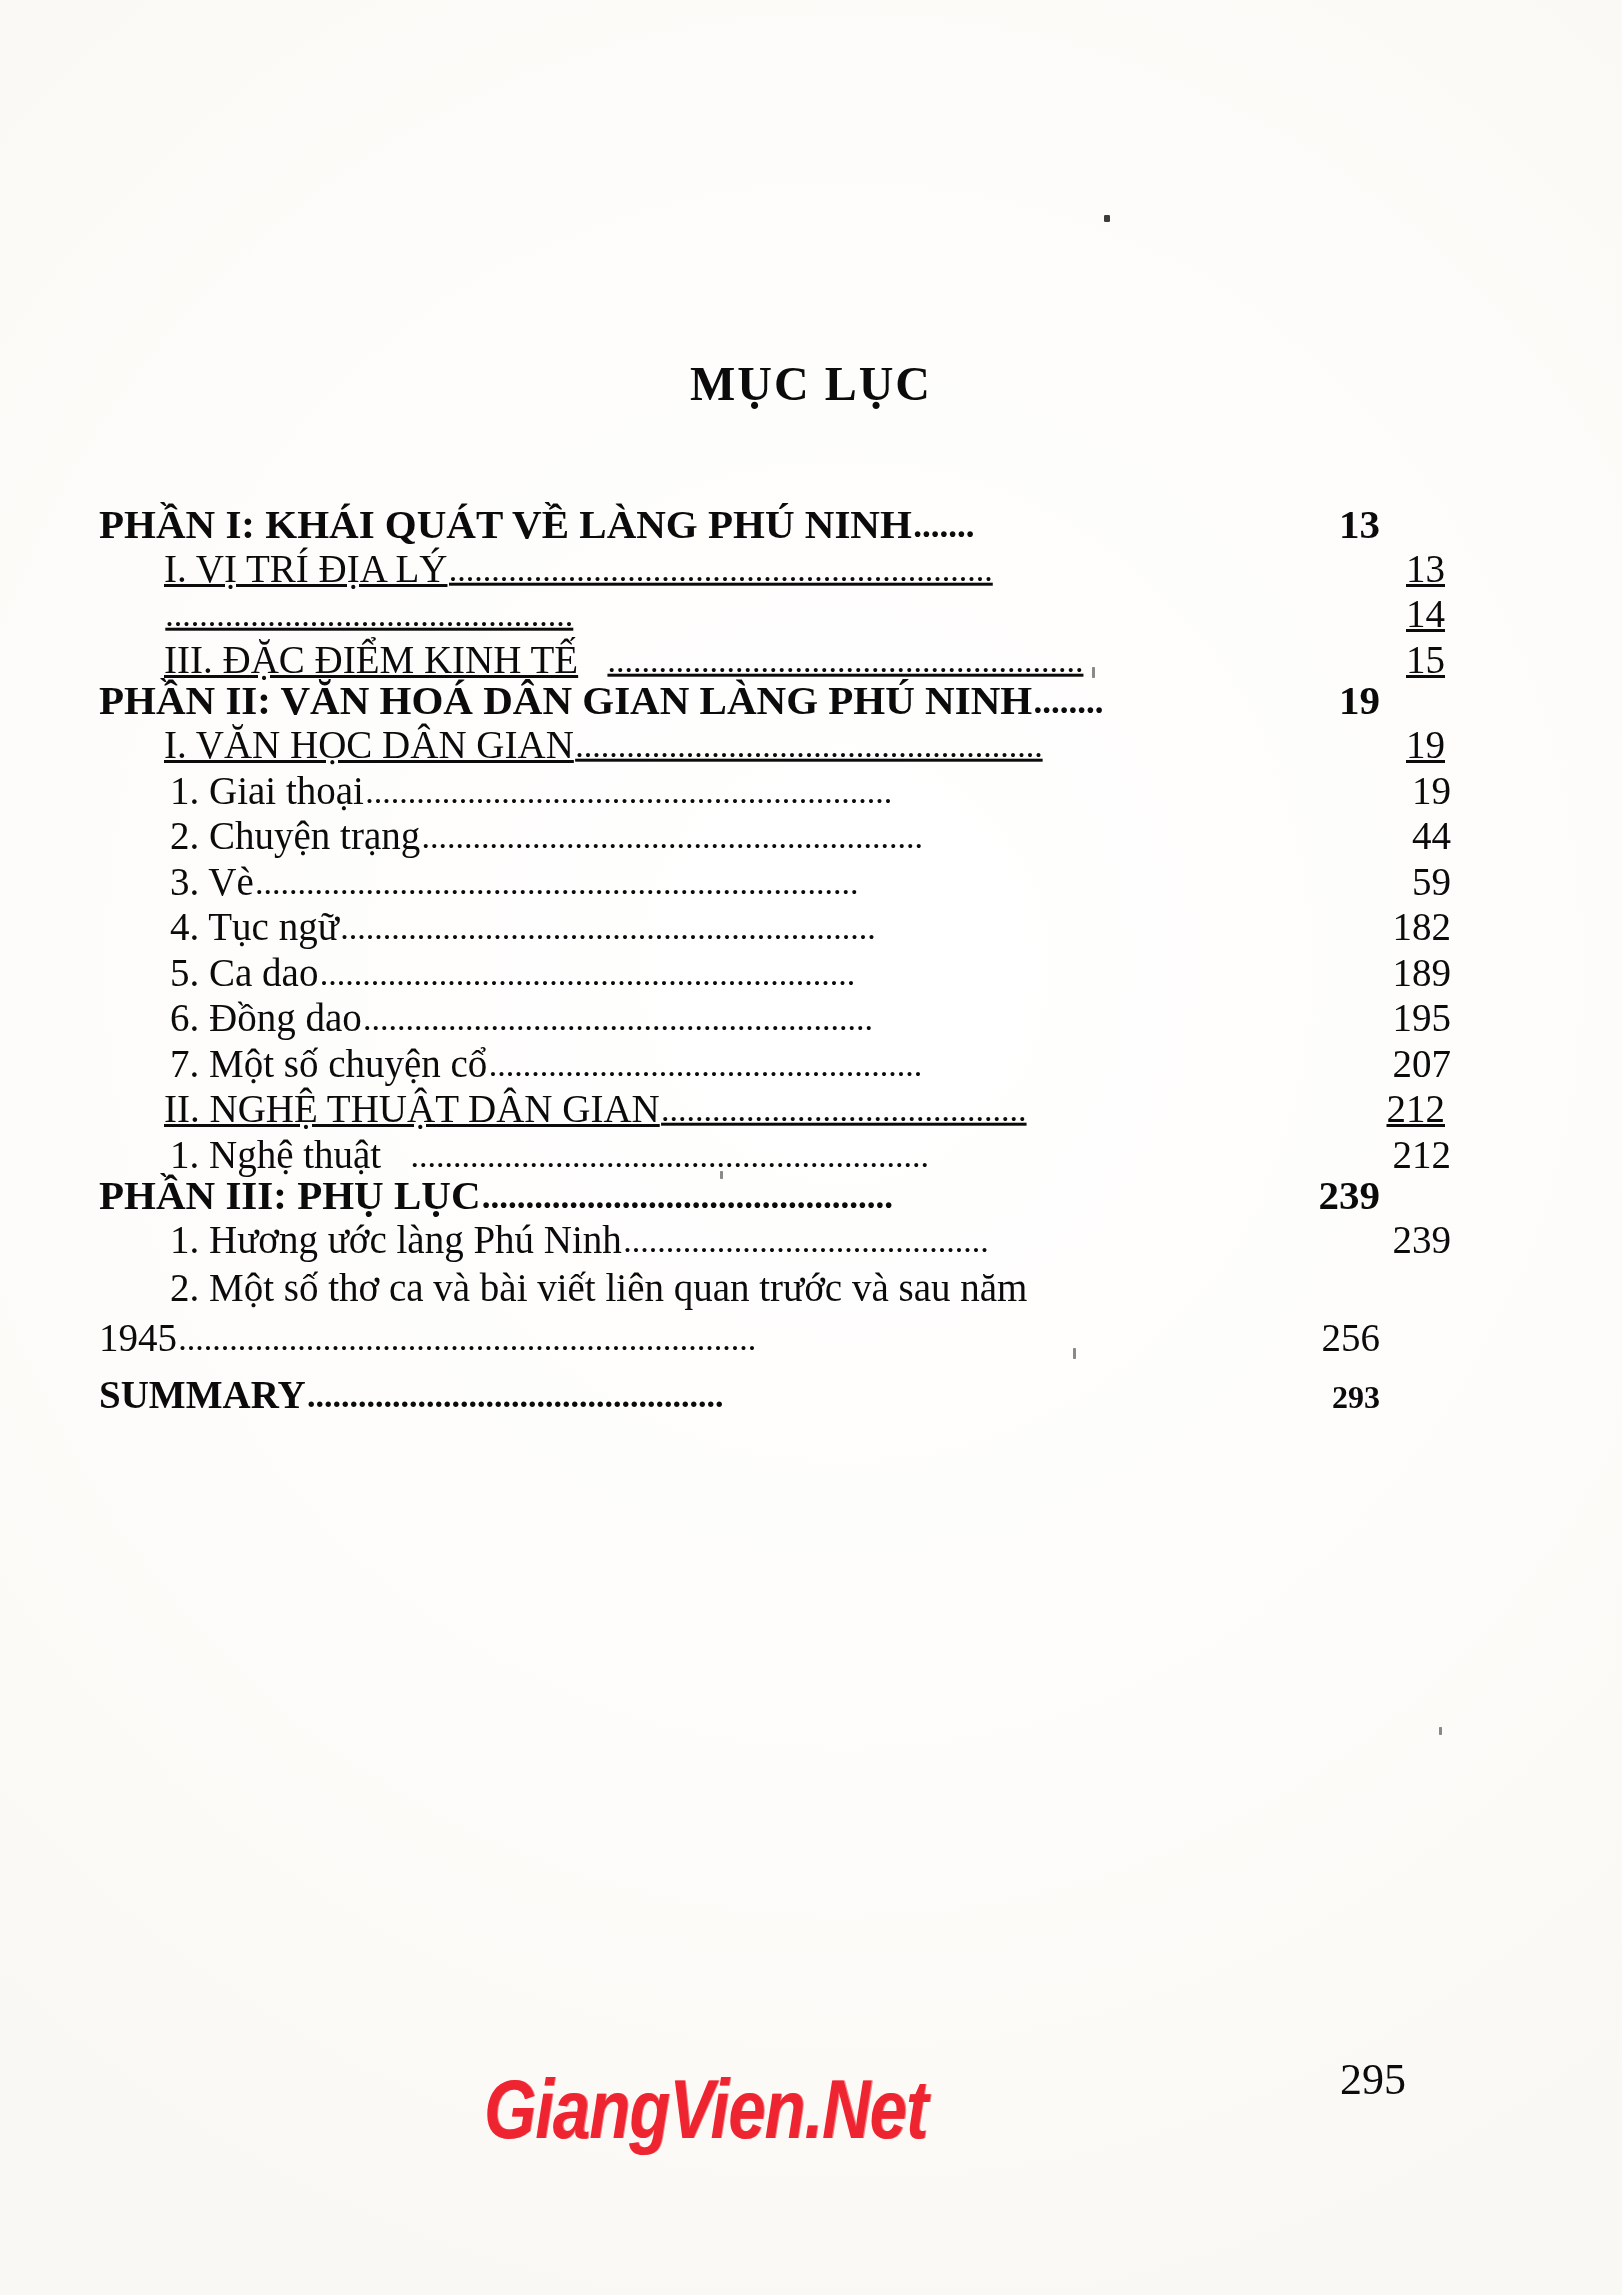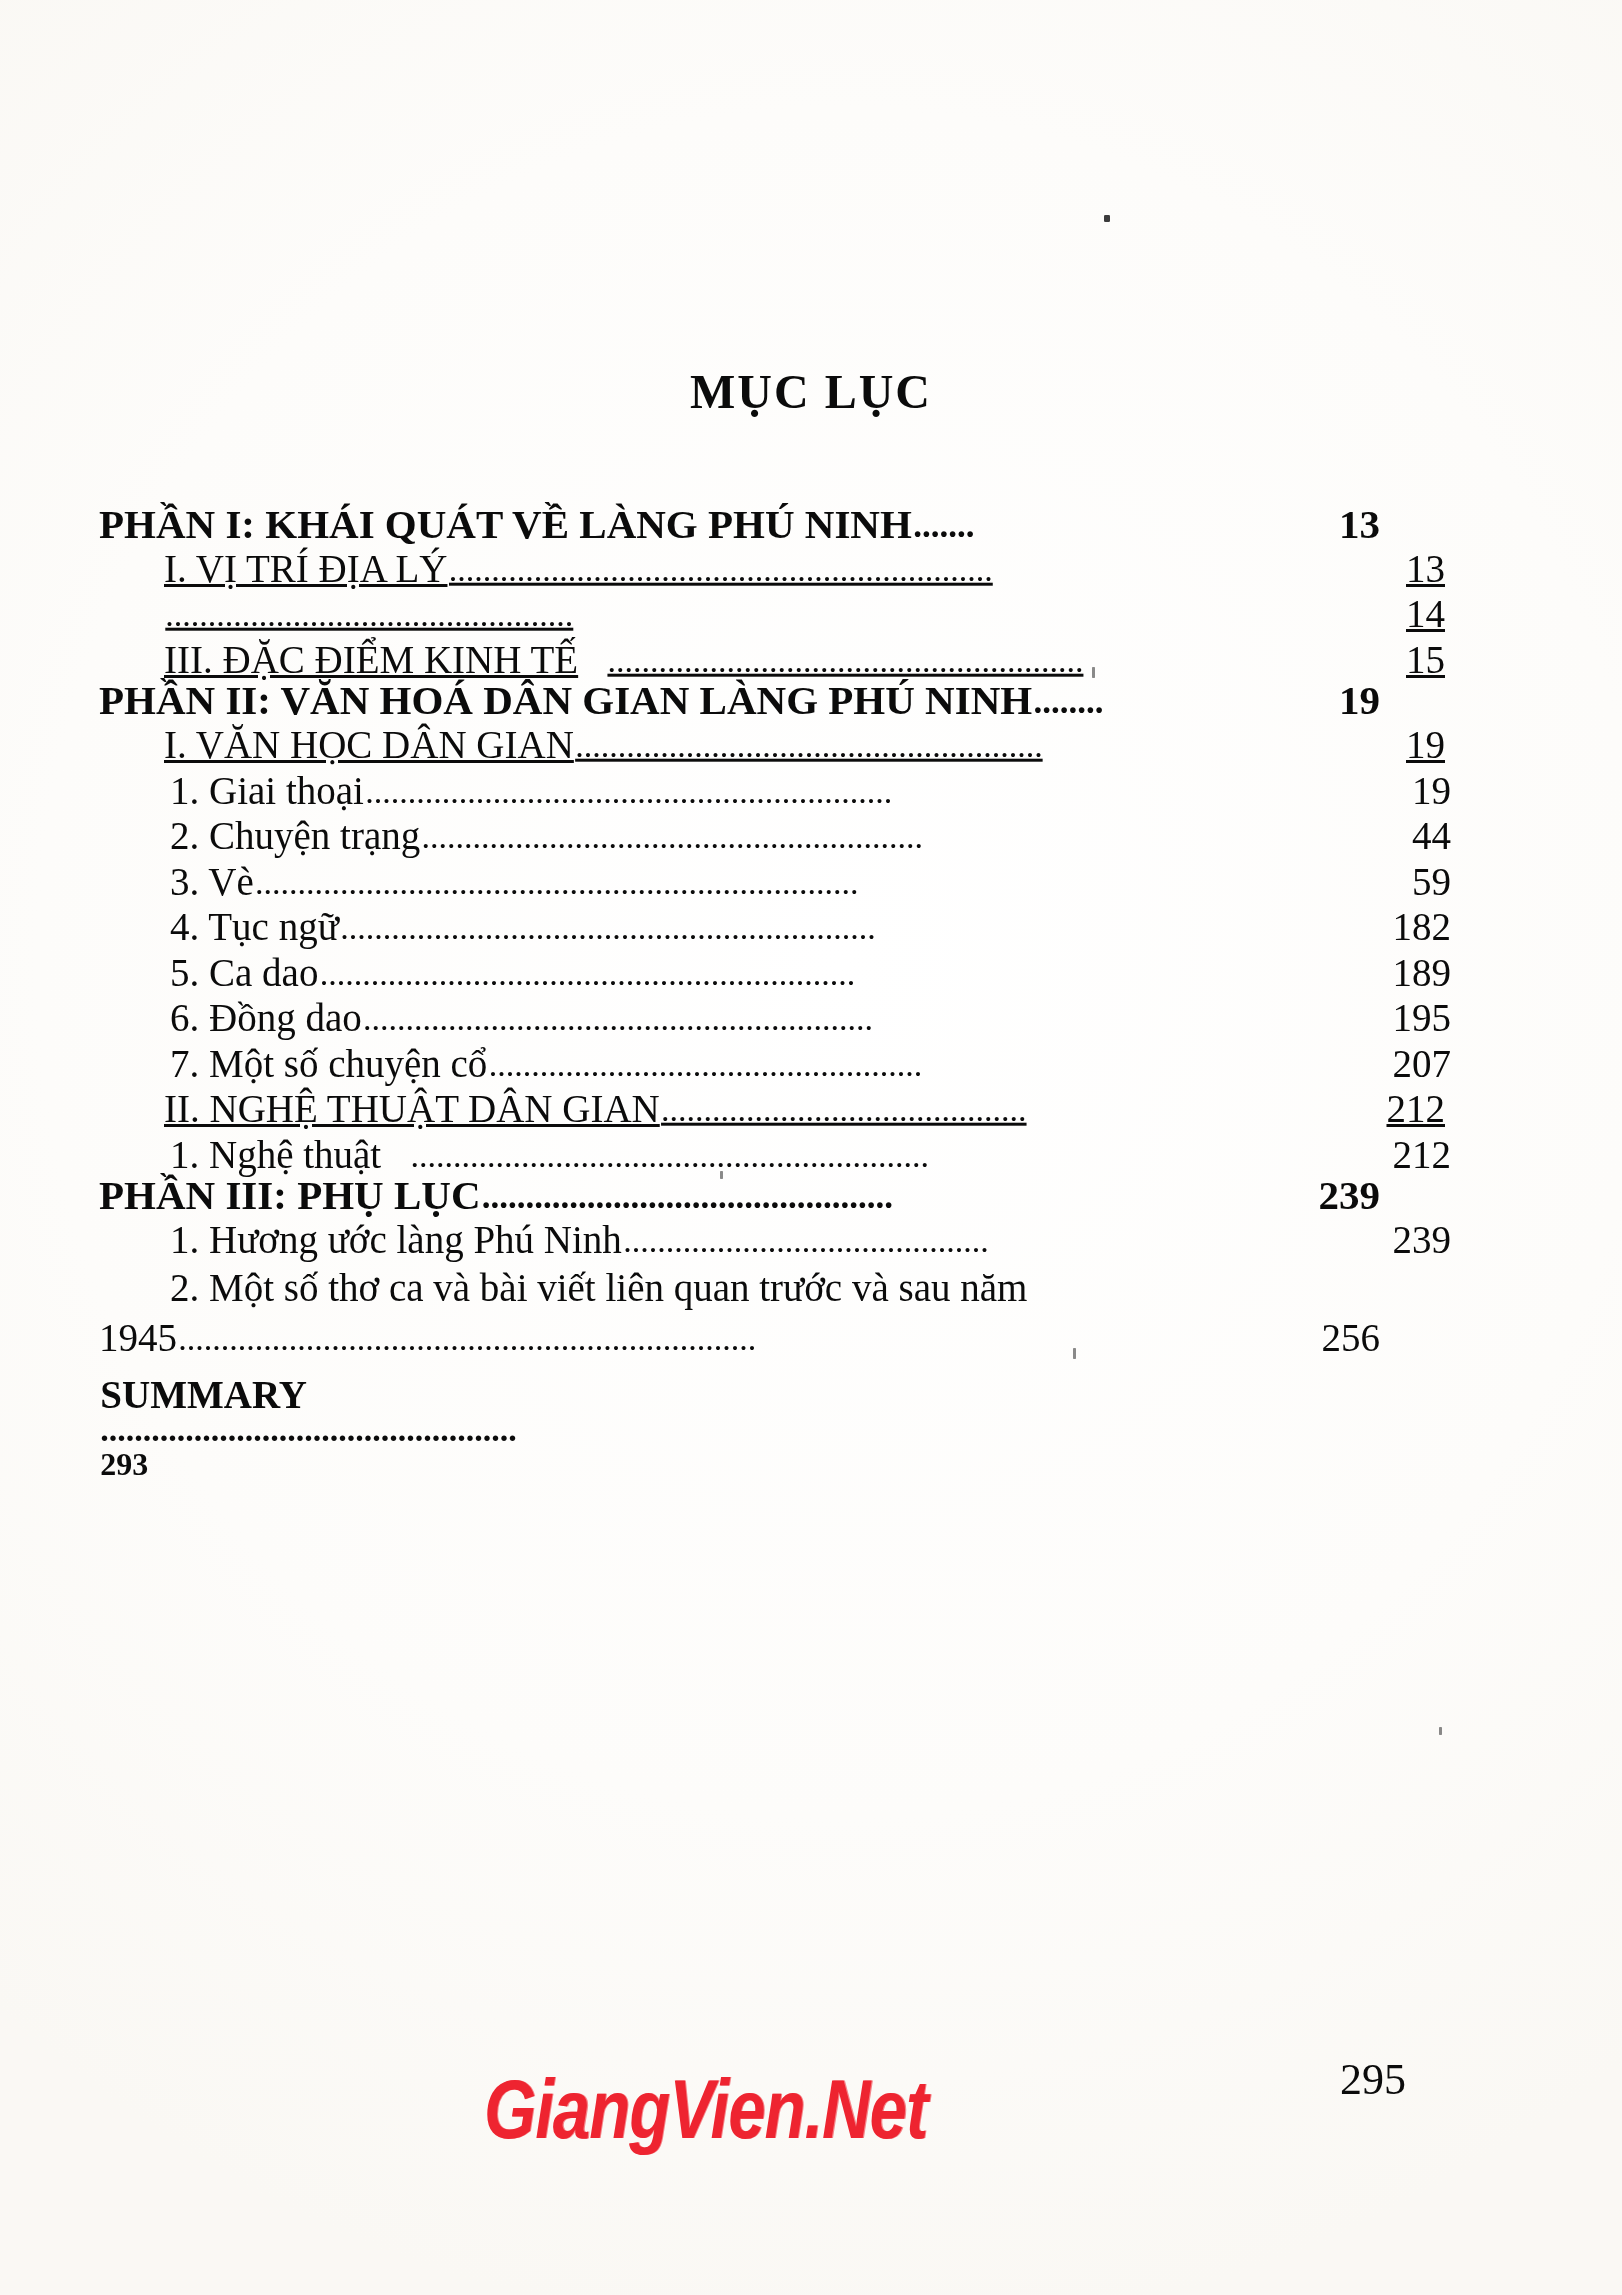--- a/index.html
+++ b/index.html
@@ -36,21 +36,21 @@
   }
 
   .page {
     position: absolute;
     inset: 0;
   }
 
   
   .toc-title {
     position: absolute;
-    top: 364px;
+    top: 356px;
     left: 0; right: 0;
     text-align: center;
     font-weight: 700;
     font-size: 48px;
     letter-spacing: 2px;
   }
 
   
   .toc-list {
     position: absolute;
@@ -135,21 +135,20 @@
   }
   .lvl-wrap-second .toc-dots { font-size: 34px; letter-spacing: 0px; }
   .lvl-wrap-second .toc-page { font-size: 39px; }
 
   
   .lvl-summary {
     margin-left: 0;
     font-weight: 700;
     font-size: 39px;
     margin-top: 14px;
-    flex-direction: column;
   }
   .lvl-summary .toc-dots { font-weight: 700; font-size: 34px; letter-spacing: 0px; }
   .lvl-summary .toc-page { font-weight: 700; font-size: 32px; }
 
   .tight { margin-bottom: 1.3px; gap: 28px; }
 
   
   .folio {
     position: absolute;
     top: 2054px;

